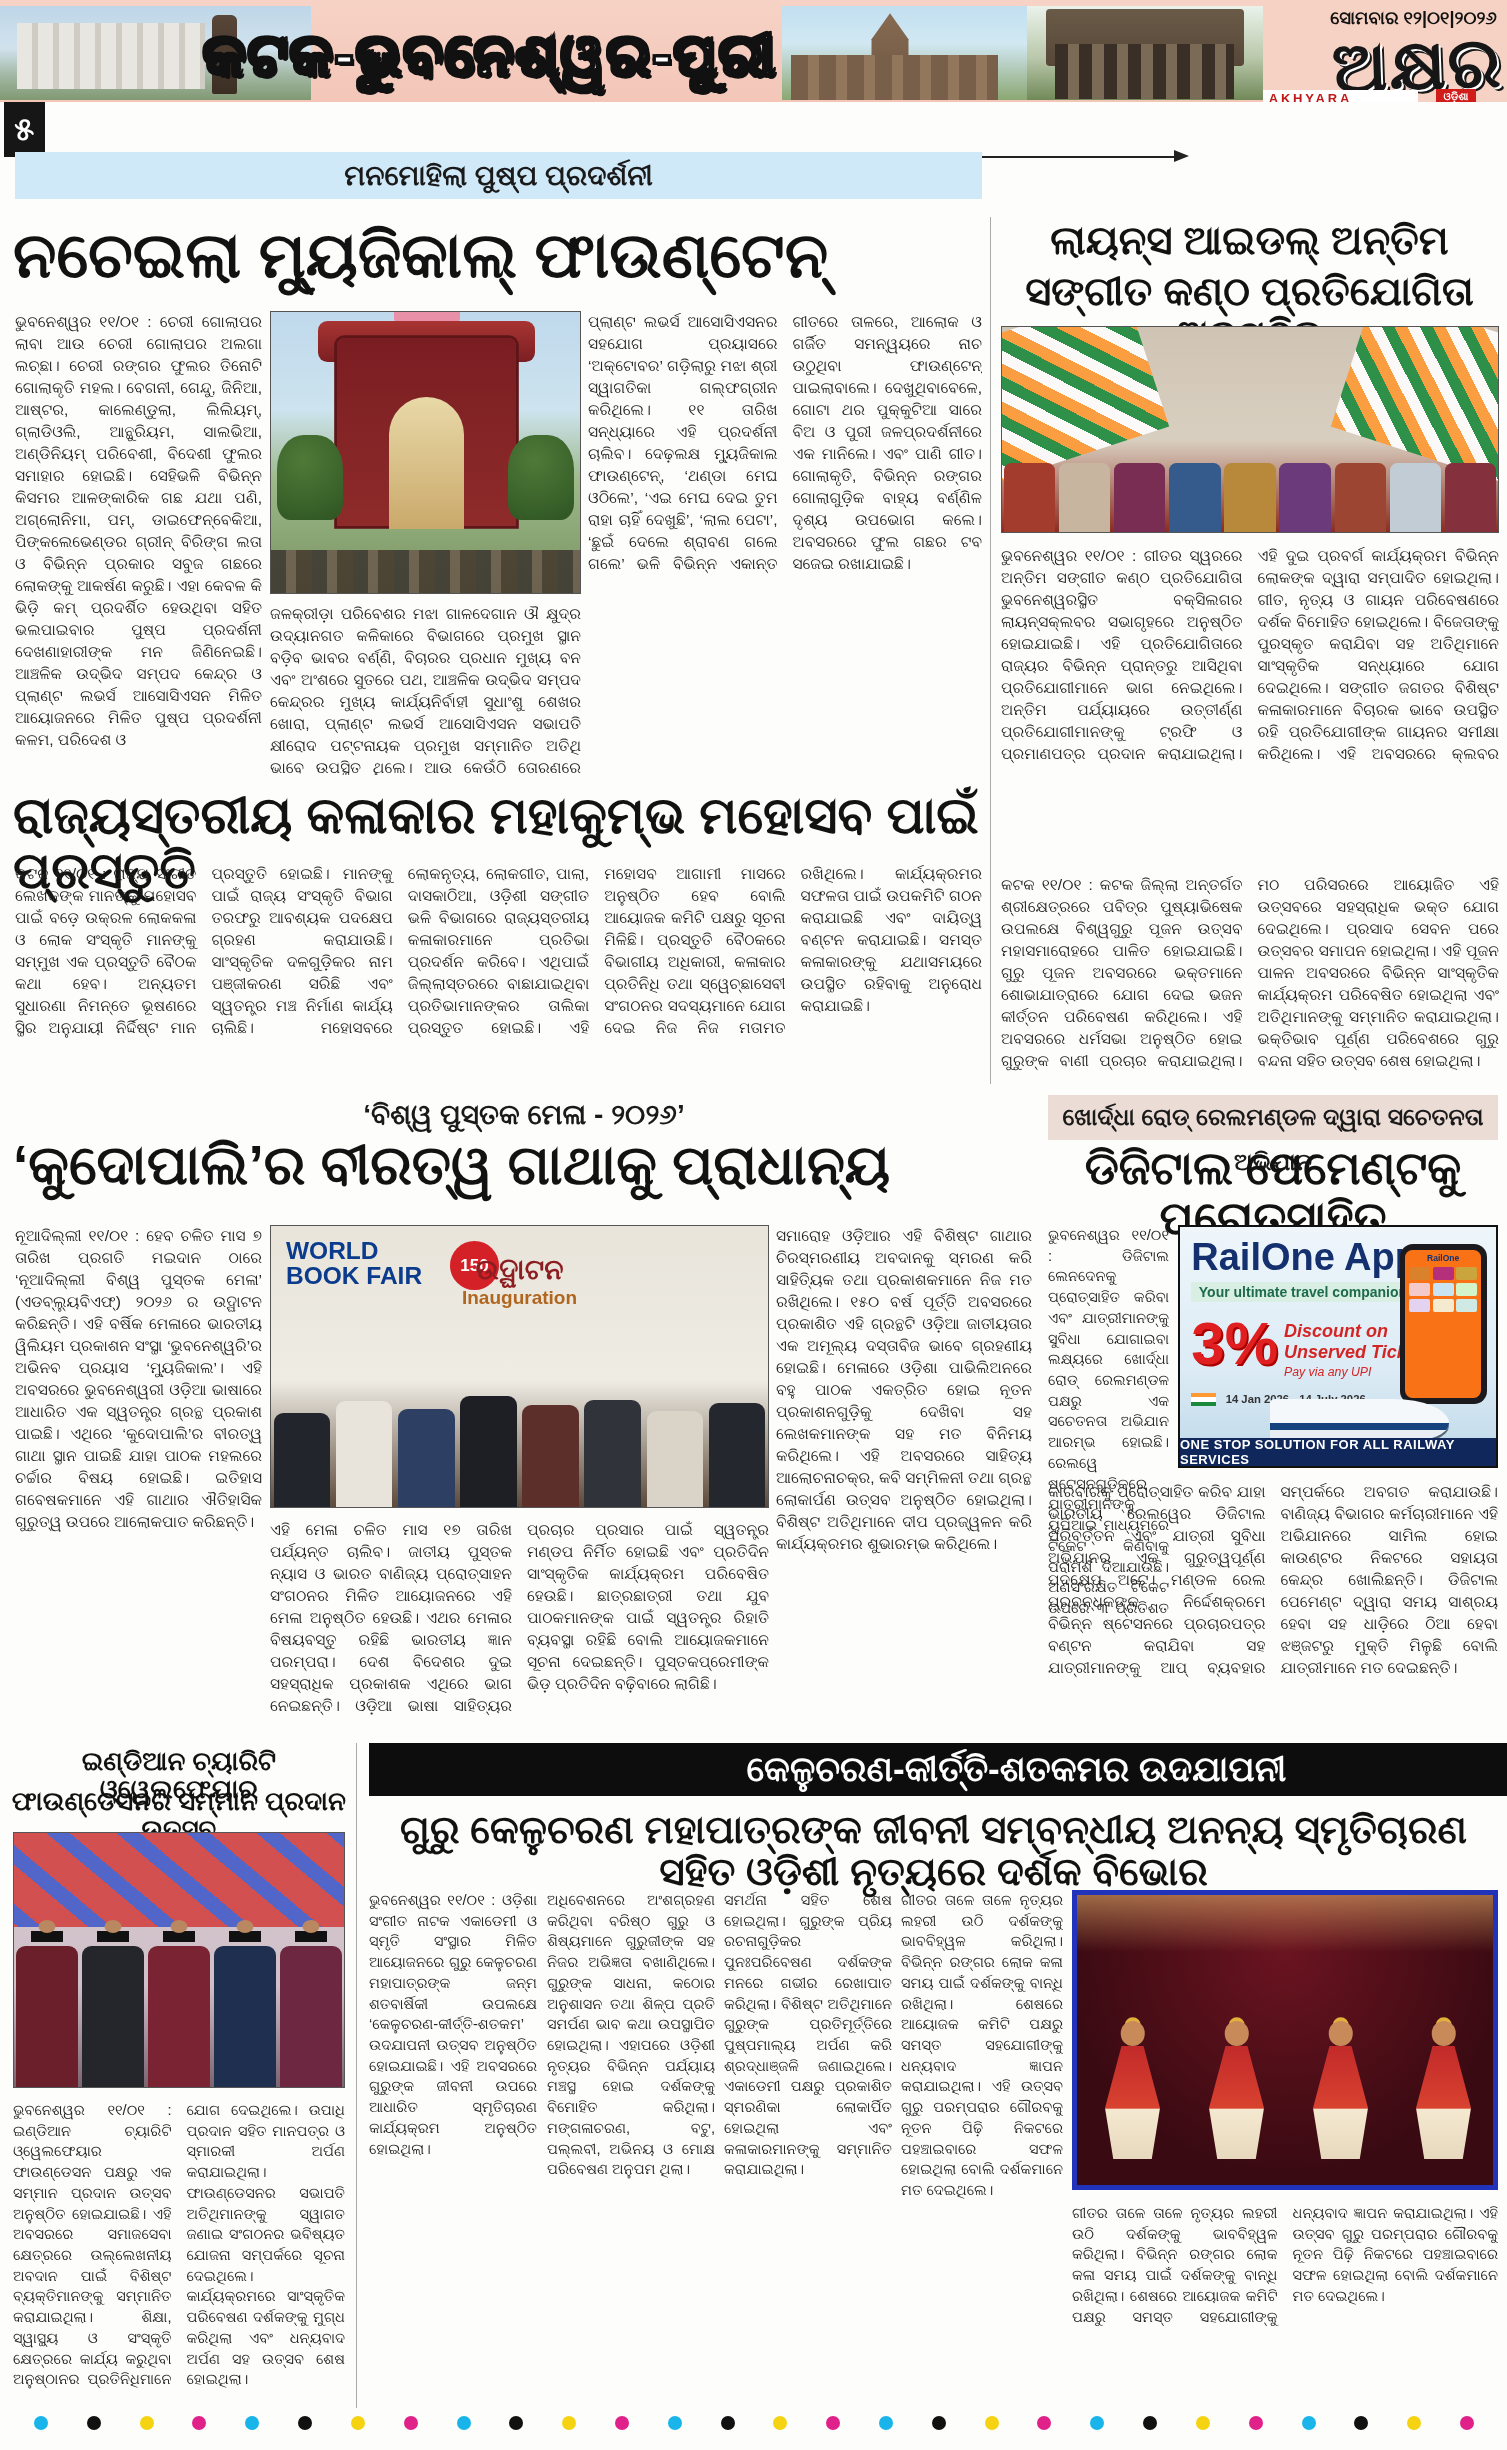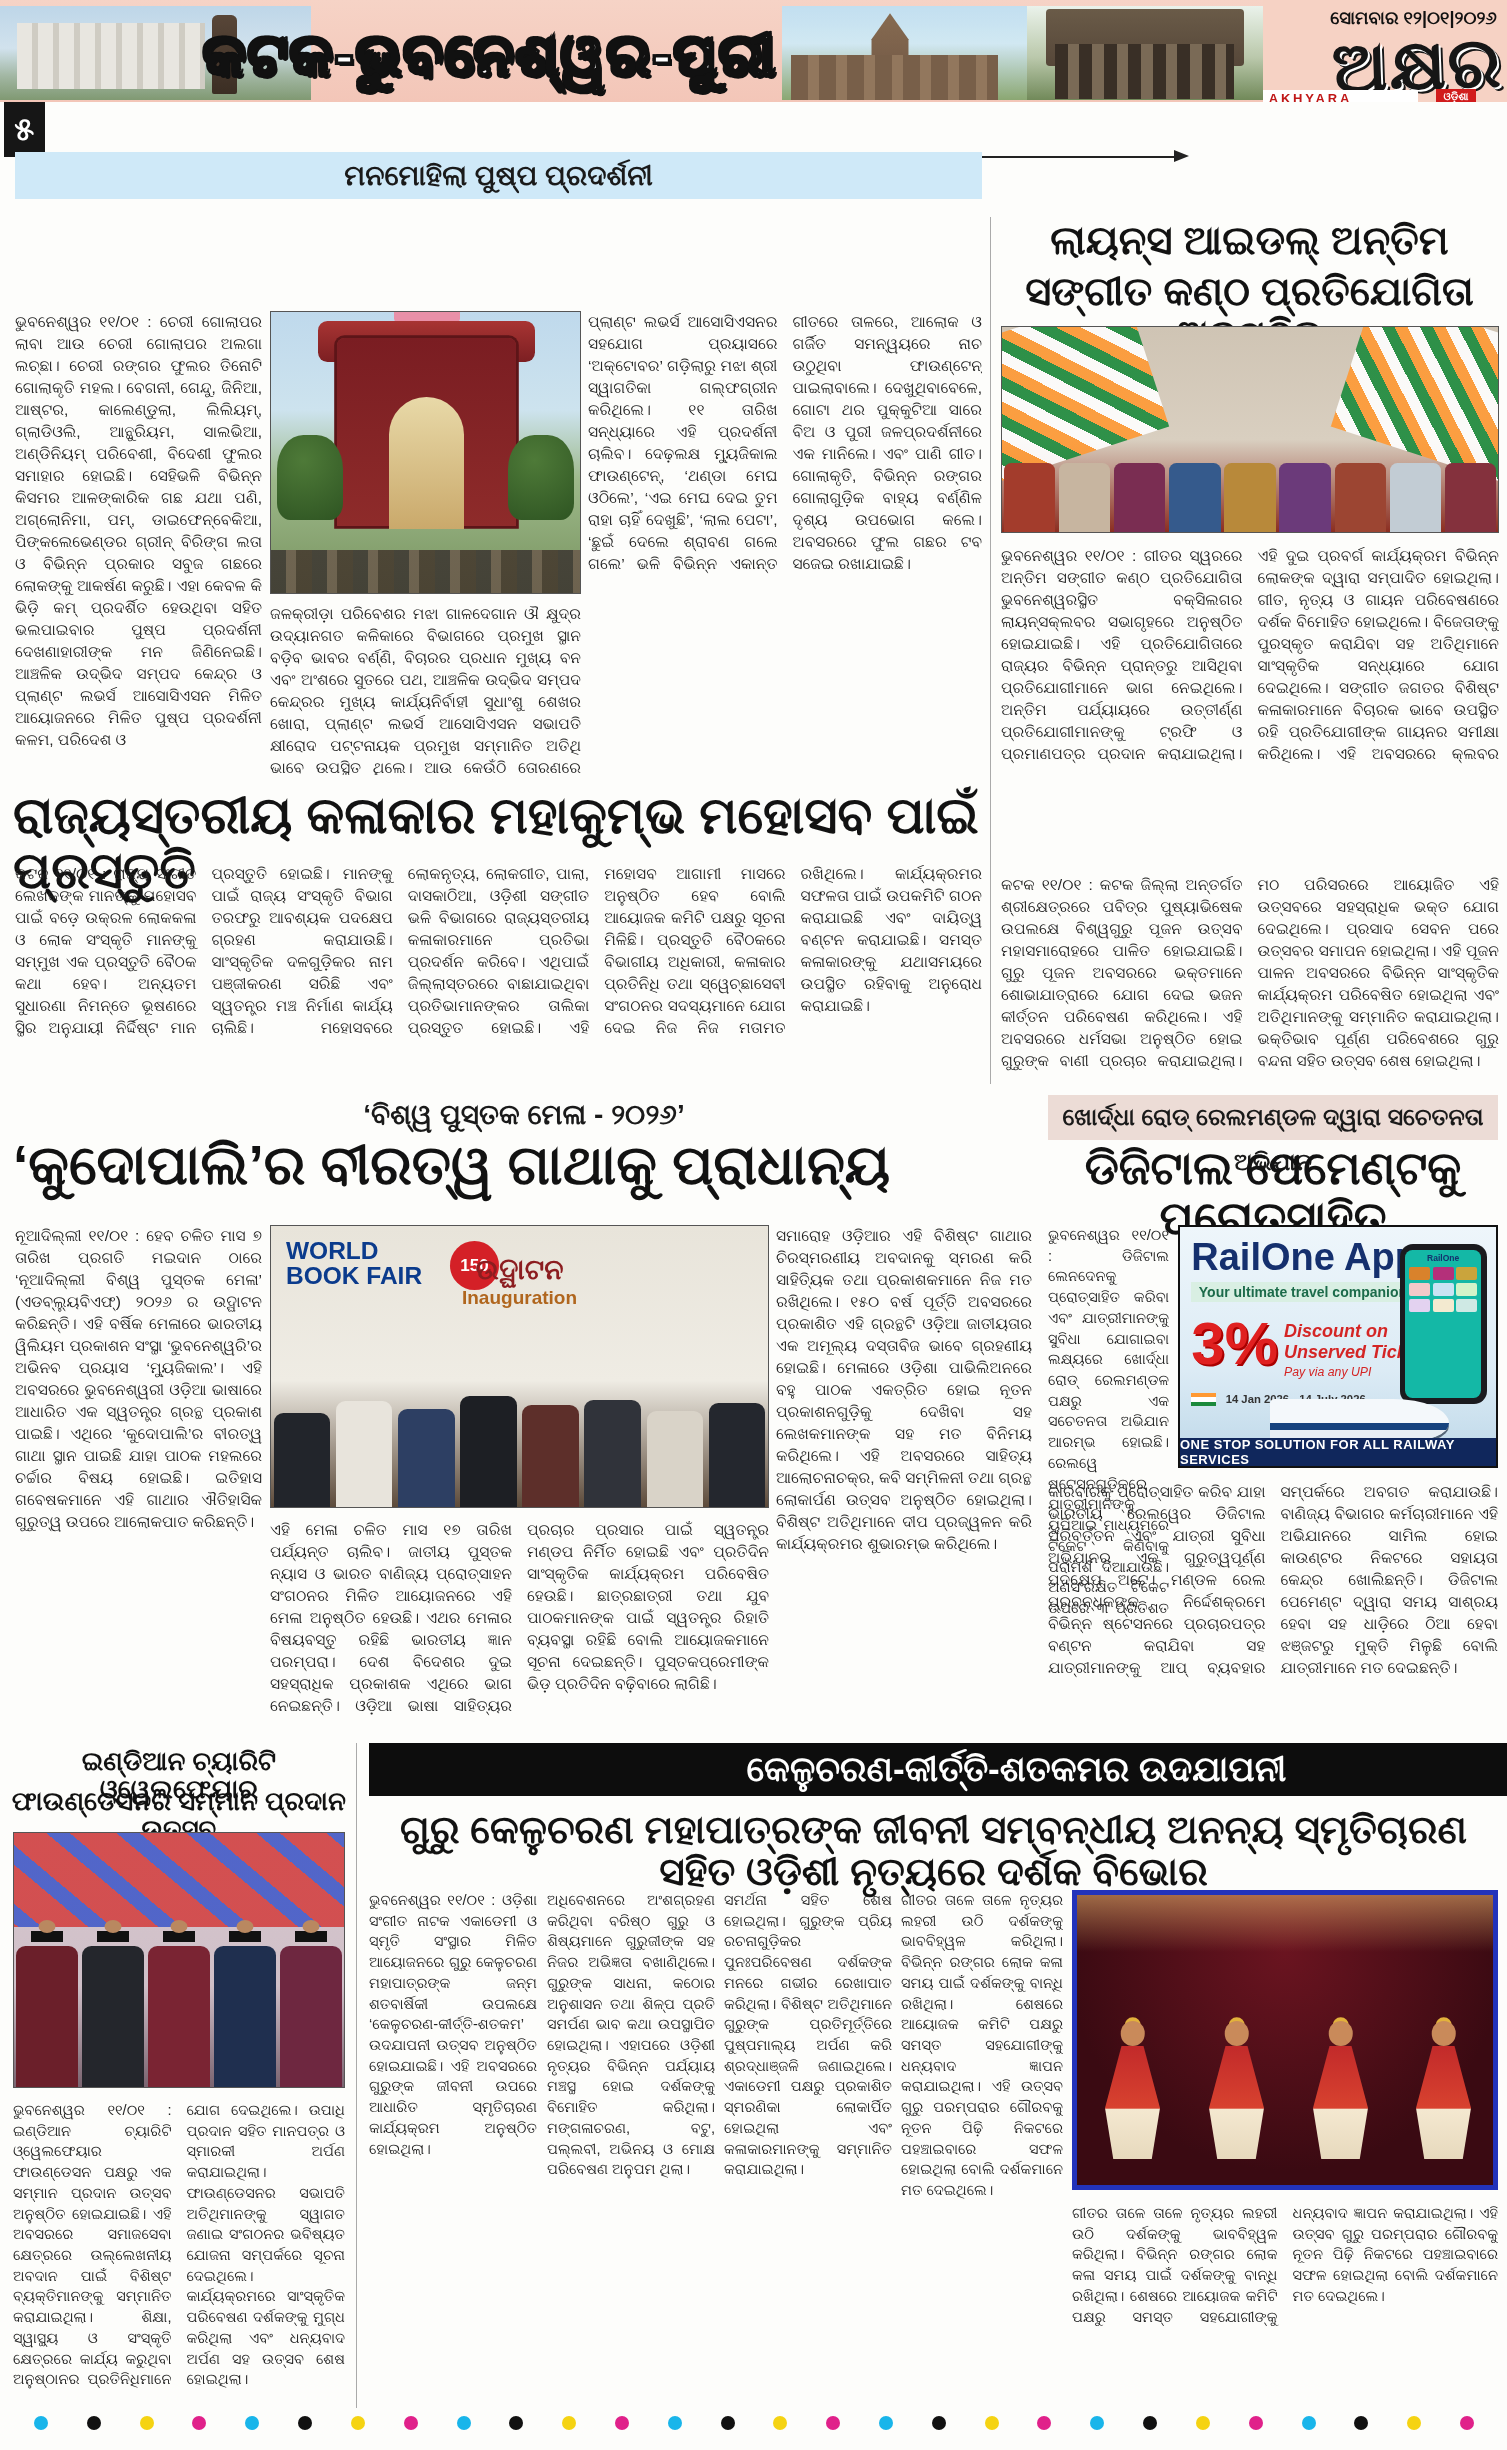--- a/index.html
+++ b/index.html
@@ -124,21 +124,21 @@
   
   #ad { border:2.8px solid #111; background:linear-gradient(180deg,#eef6fb 0%,#dcebf5 60%,#bcd7e8 100%); overflow:hidden; }
   #ad .t-app { color:#15306e; font-weight:bold; font-size:38px; }
   #ad .t-tag { display:inline-block; background:#d9efe3; color:#1c6b4a; font-weight:bold; font-size:14px; padding:1.9px 7.5px; }
   #ad .t-3 { color:#e02020; font-weight:bold; font-size:60px; line-height:.9; text-shadow:1.9px 1.9px 0 #a00; }
   #ad .t-off { color:#d42525; font-weight:bold; font-size:18px; font-style:italic; line-height:1.15; }
   #ad .t-upi { color:#d42525; font-size:12.3px; font-style:italic; }
   #ad .t-valid { color:#333; font-size:11.3px; font-weight:bold; }
   #ad .flag { display:inline-block; width:24.5px; height:13px; background:linear-gradient(180deg,#ff9933 33%,#fff 33% 66%,#1c8a3c 66%); margin-right:5.7px; vertical-align:middle; }
   #ad .phone { position:absolute; right:9.4px; top:17px; width:87px; height:160px; background:#1b1b1f; border-radius:13px; padding:5.7px; }
-  #ad .phone .scr { width:100%; height:100%; background:#14b8a6; border-radius:7.5px; padding:3.8px; }
+  #ad .phone .scr { width:100%; height:100%; background:#f97316; border-radius:7.5px; padding:3.8px; }
   #ad .phone .scr b { display:block; text-align:center; color:#15306e; font-size:8.5px; }
   #ad .phone .tiles { display:grid; grid-template-columns:repeat(3,1fr); gap:2.8px; margin-top:3.8px; }
   #ad .phone .tiles i { height:13px; border-radius:1.9px; }
   #ad .train { position:absolute; left:90px; bottom:24.5px; width:179px; height:43px;
       background:linear-gradient(180deg,#f4f8fb 55%,#16437e 56% 72%,#e8eef3 72%); border-radius:7.5px 50% 40% 7.5px/7.5px 90% 70% 7.5px; box-shadow:0 2.8px 0 #567; }
   #ad .adfoot { position:absolute; left:0; right:0; bottom:0; height:28px; background:#10275c; color:#fff;
       font-weight:bold; font-size:13px; display:flex; align-items:center; justify-content:center; letter-spacing:0.5px; }
 
   
   #kel-band { background:#0d0d0d; color:#fff; display:flex; align-items:center; justify-content:center; }
@@ -162,20 +162,21 @@
       <div id="mh-logo">ଅକ୍ଷର</div>
       <div id="mh-logosub">AKHYARA ODISHA</div>
       <div id="mh-badge">ଓଡ଼ିଶା</div>
     </div>
   </div>
 
   <div id="pgnum" class="abs">୫</div>
   <div id="toprule" class="abs"></div>
 
   <div class="abs kicker" style="left:15px; top:152px; width:967px; height:47px; font-size:28px; line-height:47px;">ମନମୋହିଲା ପୁଷ୍ପ ପ୍ରଦର୍ଶନୀ</div>
+  <div class="abs headline" style="left:13px; top:221px; width:971px; font-size:63px;">ନଚେଇଲା ମ୍ୟୁଜିକାଲ୍ ଫାଉଣ୍ଟେନ୍</div>
 
   <div class="abs body-txt" style="left:15px; top:311px; width:247px; height:464px; overflow:hidden;">ଭୁବନେଶ୍ୱର ୧୧/୦୧ : ଚେରୀ ଗୋଲାପର ଲାବା ଆଉ ଚେରୀ ଗୋଲାପର ଅଲଗା ଲଚ୍ଛା। ଚେରୀ ରଙ୍ଗର ଫୁଲର ତିନୋଟି ଗୋଲାକୃତି ମହଲ। ବେଗନୀ, ଗେନ୍ଦୁ, ଜିନିଆ, ଆଷ୍ଟର, କାଲେଣ୍ଡୁଲା, ଲିଲିୟମ୍, ଗ୍ଲାଡିଓଲି, ଆନ୍ଥୁରିୟମ, ସାଲଭିଆ, ଅଣ୍ଡିନିୟମ୍ ପରିବେଶୀ, ବିଦେଶୀ ଫୁଲର ସମାହାର ହୋଇଛି। ସେହିଭଳି ବିଭିନ୍ନ କିସମର ଆଳଙ୍କାରିକ ଗଛ ଯଥା ପଣି, ଅଗ୍ଲୋନିମା, ପମ୍, ଡାଇଫେନ୍ବେକିଆ, ପିଙ୍କଲେଭେଣ୍ଡର ଗ୍ରୀନ୍ ବିରିଙ୍ଗ ଲତା ଓ ବିଭିନ୍ନ ପ୍ରକାର ସବୁଜ ଗଛରେ ଲୋକଙ୍କୁ ଆକର୍ଷଣ କରୁଛି। ଏହା କେବଳ କି ଭିଡ଼ି କମ୍ ପ୍ରଦର୍ଶିତ ହେଉଥିବା ସହିତ ଭଲପାଇବାର ପୁଷ୍ପ ପ୍ରଦର୍ଶନୀ ଦେଖଣାହାରୀଙ୍କ ମନ ଜିଣିନେଇଛି। ଆଞ୍ଚଳିକ ଉଦ୍ଭିଦ ସମ୍ପଦ କେନ୍ଦ୍ର ଓ ପ୍ଲାଣ୍ଟ ଲଭର୍ସ ଆସୋସିଏସନ ମିଳିତ ଆୟୋଜନରେ ମିଳିତ ପୁଷ୍ପ ପ୍ରଦର୍ଶନୀ କଳମ, ପରିଦେଶ ଓ</div>
 
   <div id="ph-flower" class="photo" style="left:270px; top:311px; width:311px; height:283px;">
     <div class="elephant"></div>
     <div class="arch-top">ANNUAL FLOWER SHOW</div>
     <div class="arch"></div>
     <div class="arch-door"></div>
     <div class="bush1"></div>
     <div class="bush2"></div>

